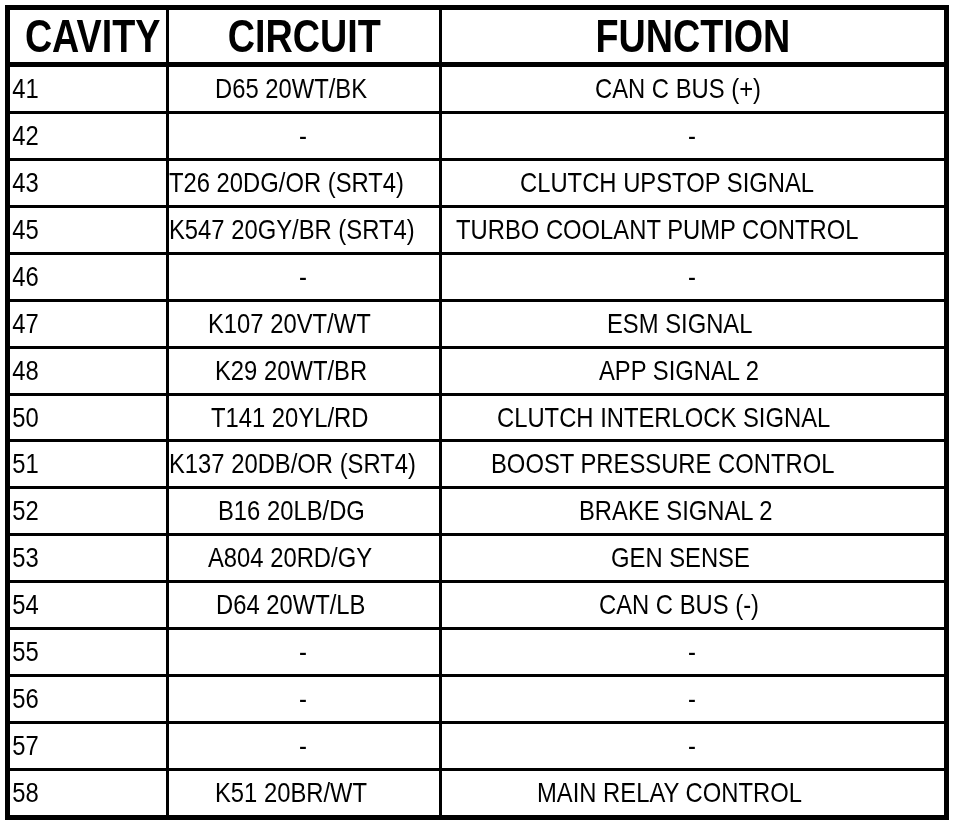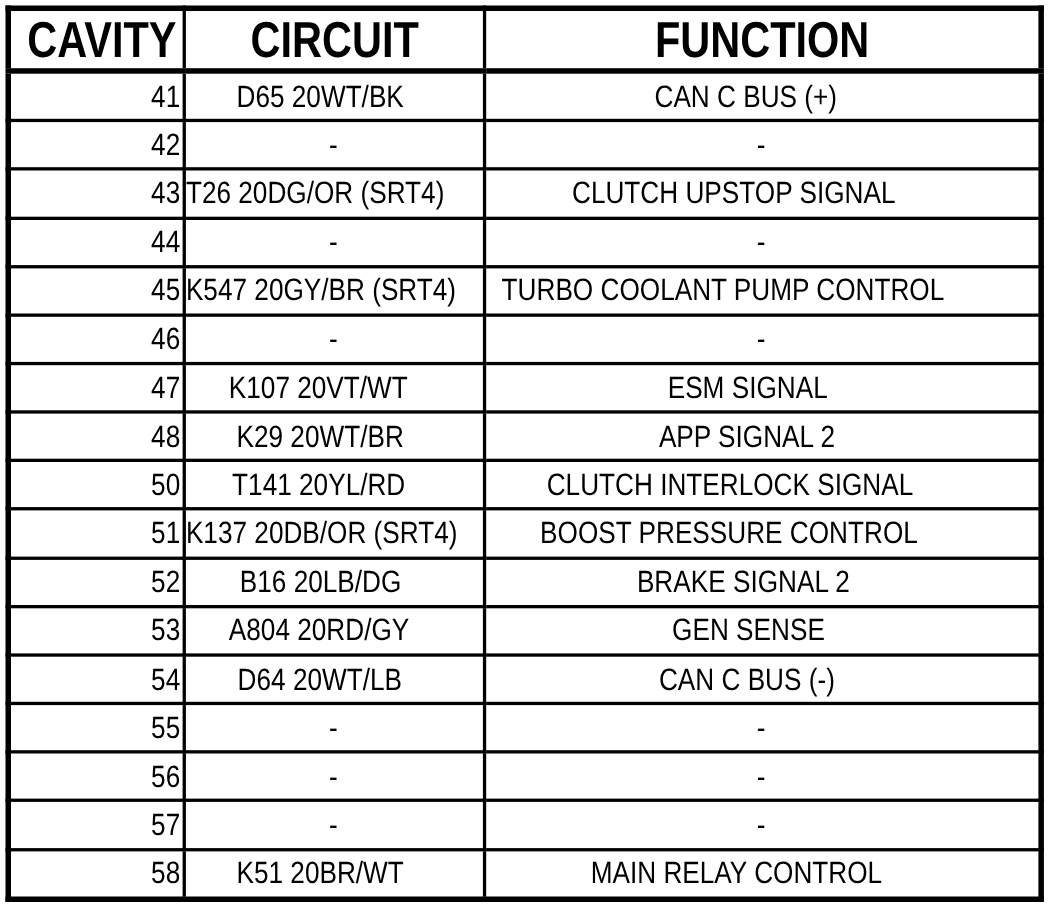--- a/index.html
+++ b/index.html
@@ -46,21 +46,21 @@
   }
   table.pinout td {
     height: 39px;
     vertical-align: middle;
     font-size: 28px;
     padding: 0;
     line-height: 1;
     overflow: hidden;
     white-space: nowrap;
   }
-  td.cavity { text-align: right; }
+  td.cavity { text-align: left; }
   td.circuit, td.function { text-align: center; padding-left: 8px; }
   
   .cond {
     display: inline-block;
     transform: scaleX(0.85);
     transform-origin: left center;
     white-space: nowrap;
   }
   .cond.center {
     transform-origin: center center;
@@ -98,25 +98,20 @@
       </tr>
       <tr>
         <td class="cavity"><span class="cond center">42</span></td>
         <td class="circuit"><span class="cond">-</span></td>
         <td class="function"><span class="cond">-</span></td>
       </tr>
       <tr>
         <td class="cavity"><span class="cond center">43</span></td>
         <td class="circuit"><span class="cond">T26 20DG/OR (SRT4)</span></td>
         <td class="function"><span class="cond">CLUTCH UPSTOP SIGNAL</span></td>
-      </tr>
-      <tr>
-        <td class="cavity"><span class="cond center">44</span></td>
-        <td class="circuit"><span class="cond">-</span></td>
-        <td class="function"><span class="cond">-</span></td>
       </tr>
       <tr>
         <td class="cavity"><span class="cond center">45</span></td>
         <td class="circuit"><span class="cond">K547 20GY/BR (SRT4)</span></td>
         <td class="function"><span class="cond">TURBO COOLANT PUMP CONTROL</span></td>
       </tr>
       <tr>
         <td class="cavity"><span class="cond center">46</span></td>
         <td class="circuit"><span class="cond">-</span></td>
         <td class="function"><span class="cond">-</span></td>

